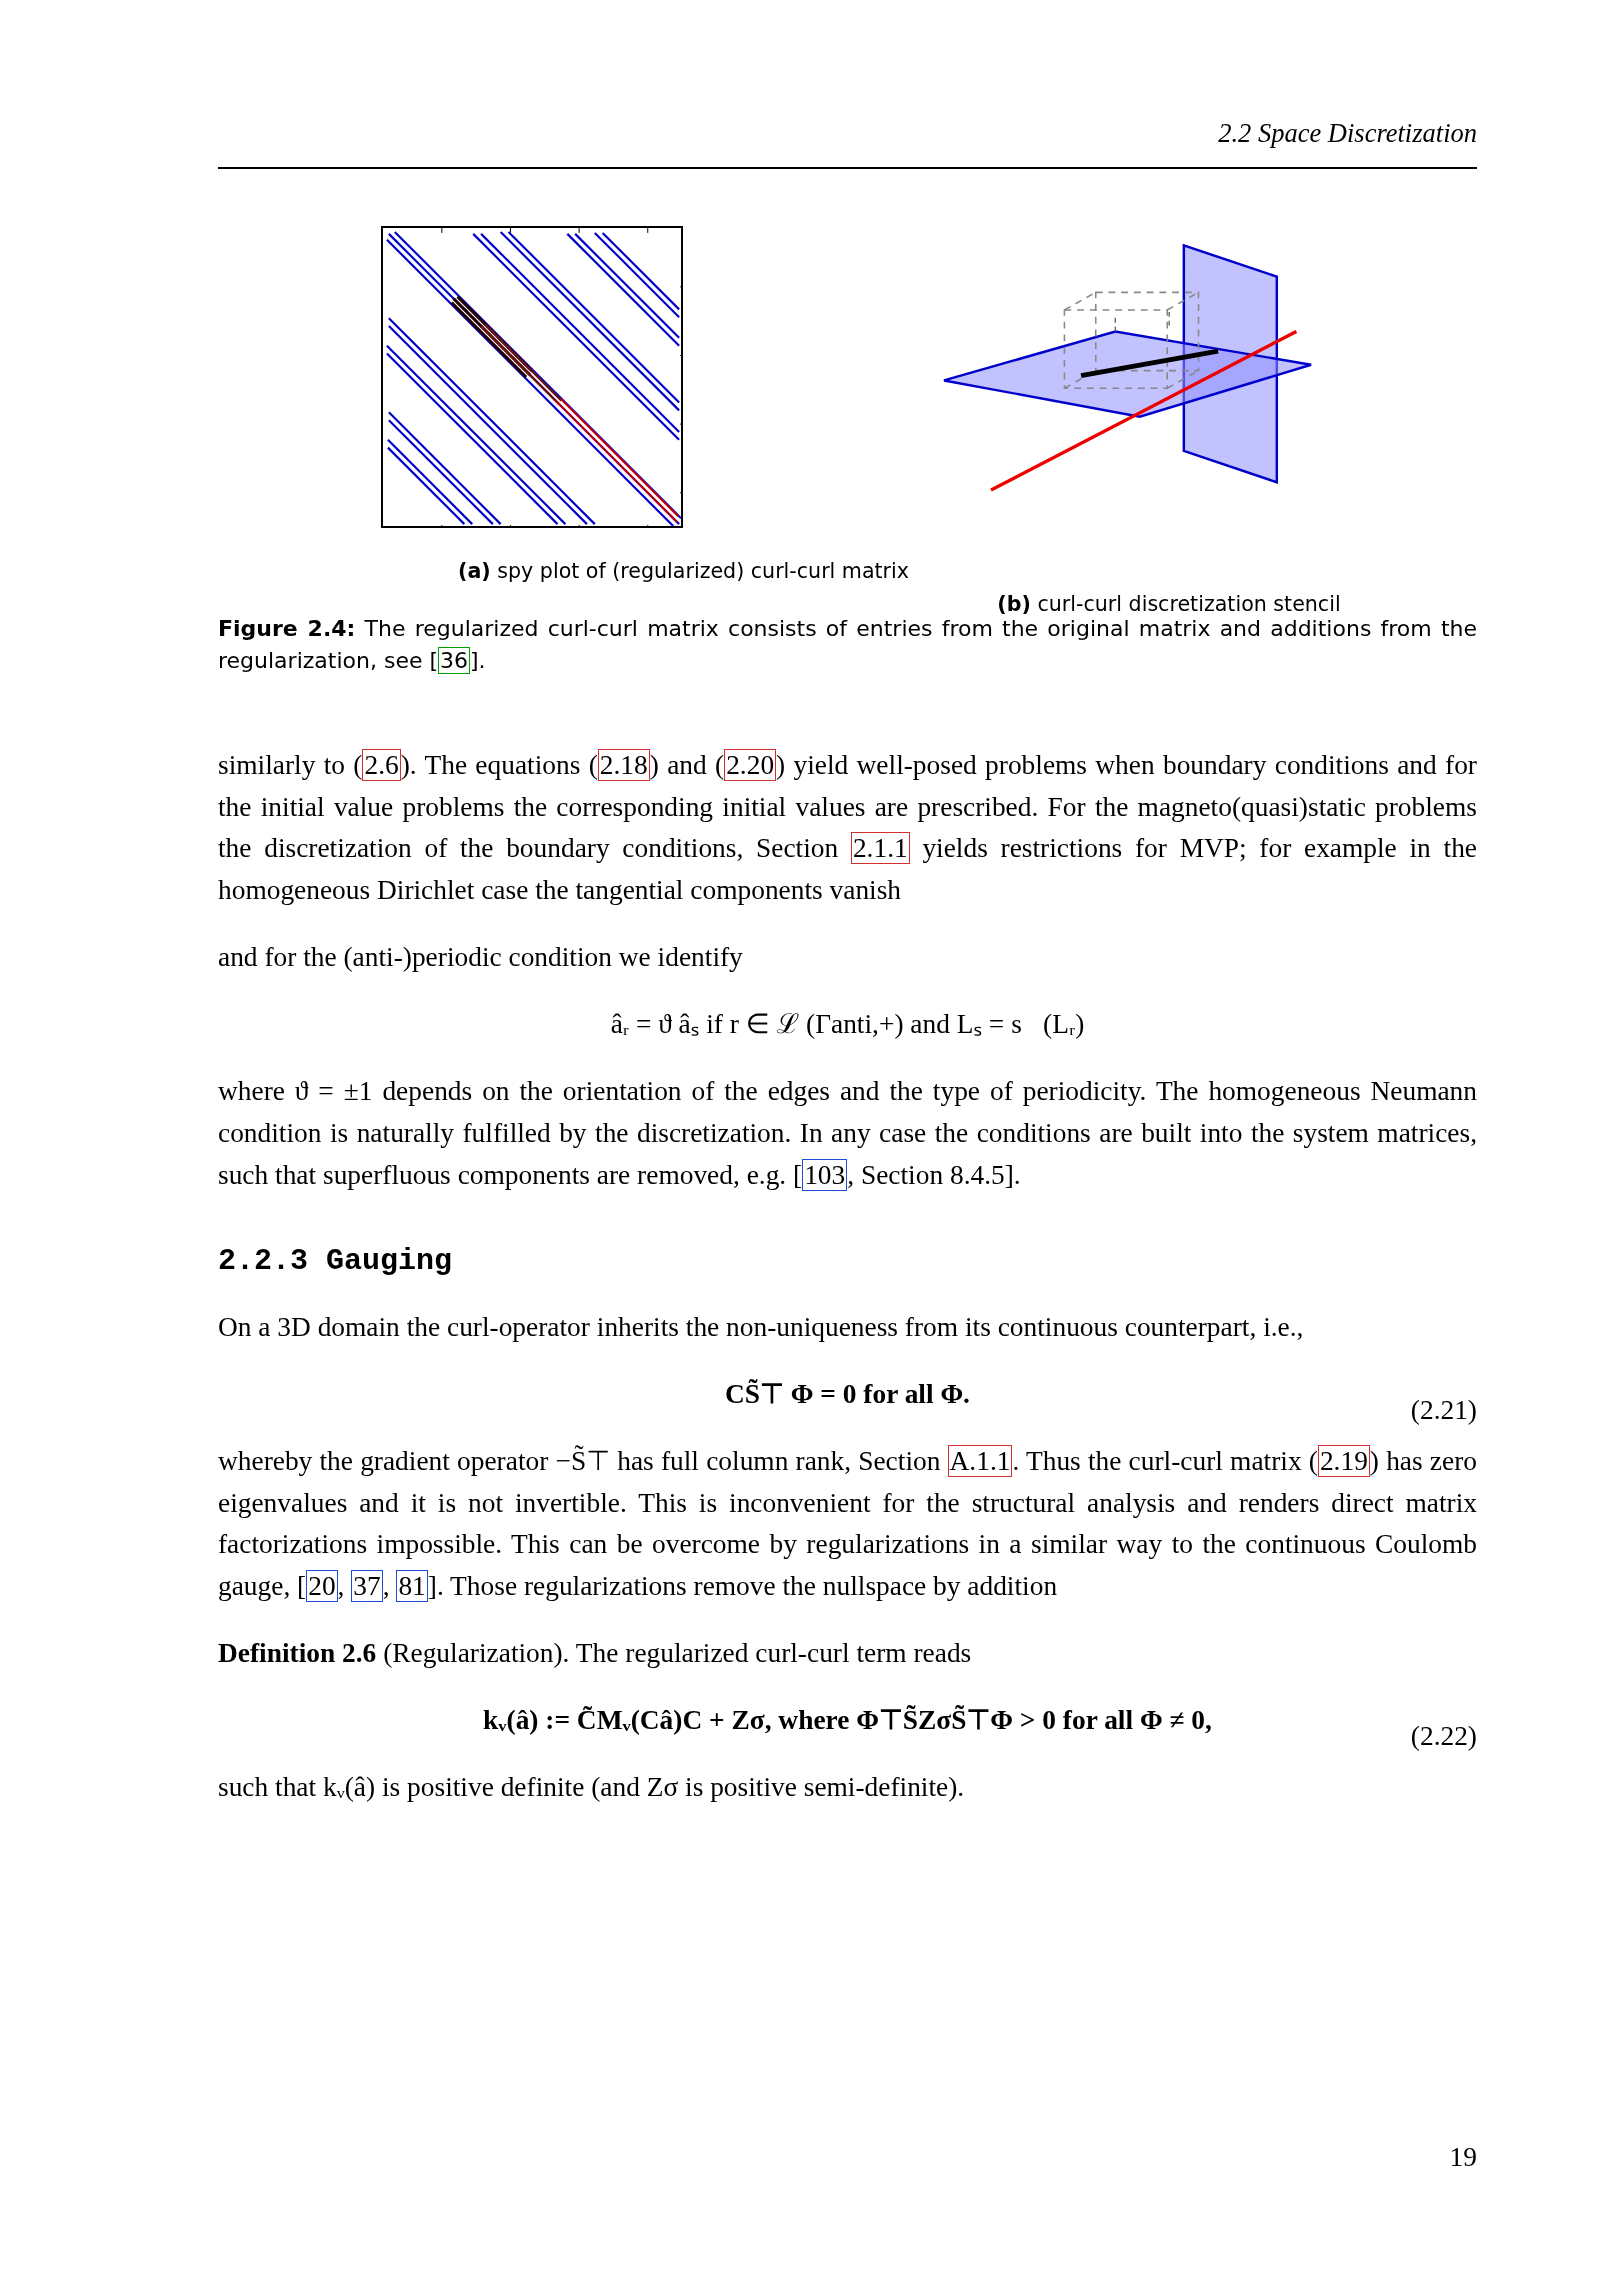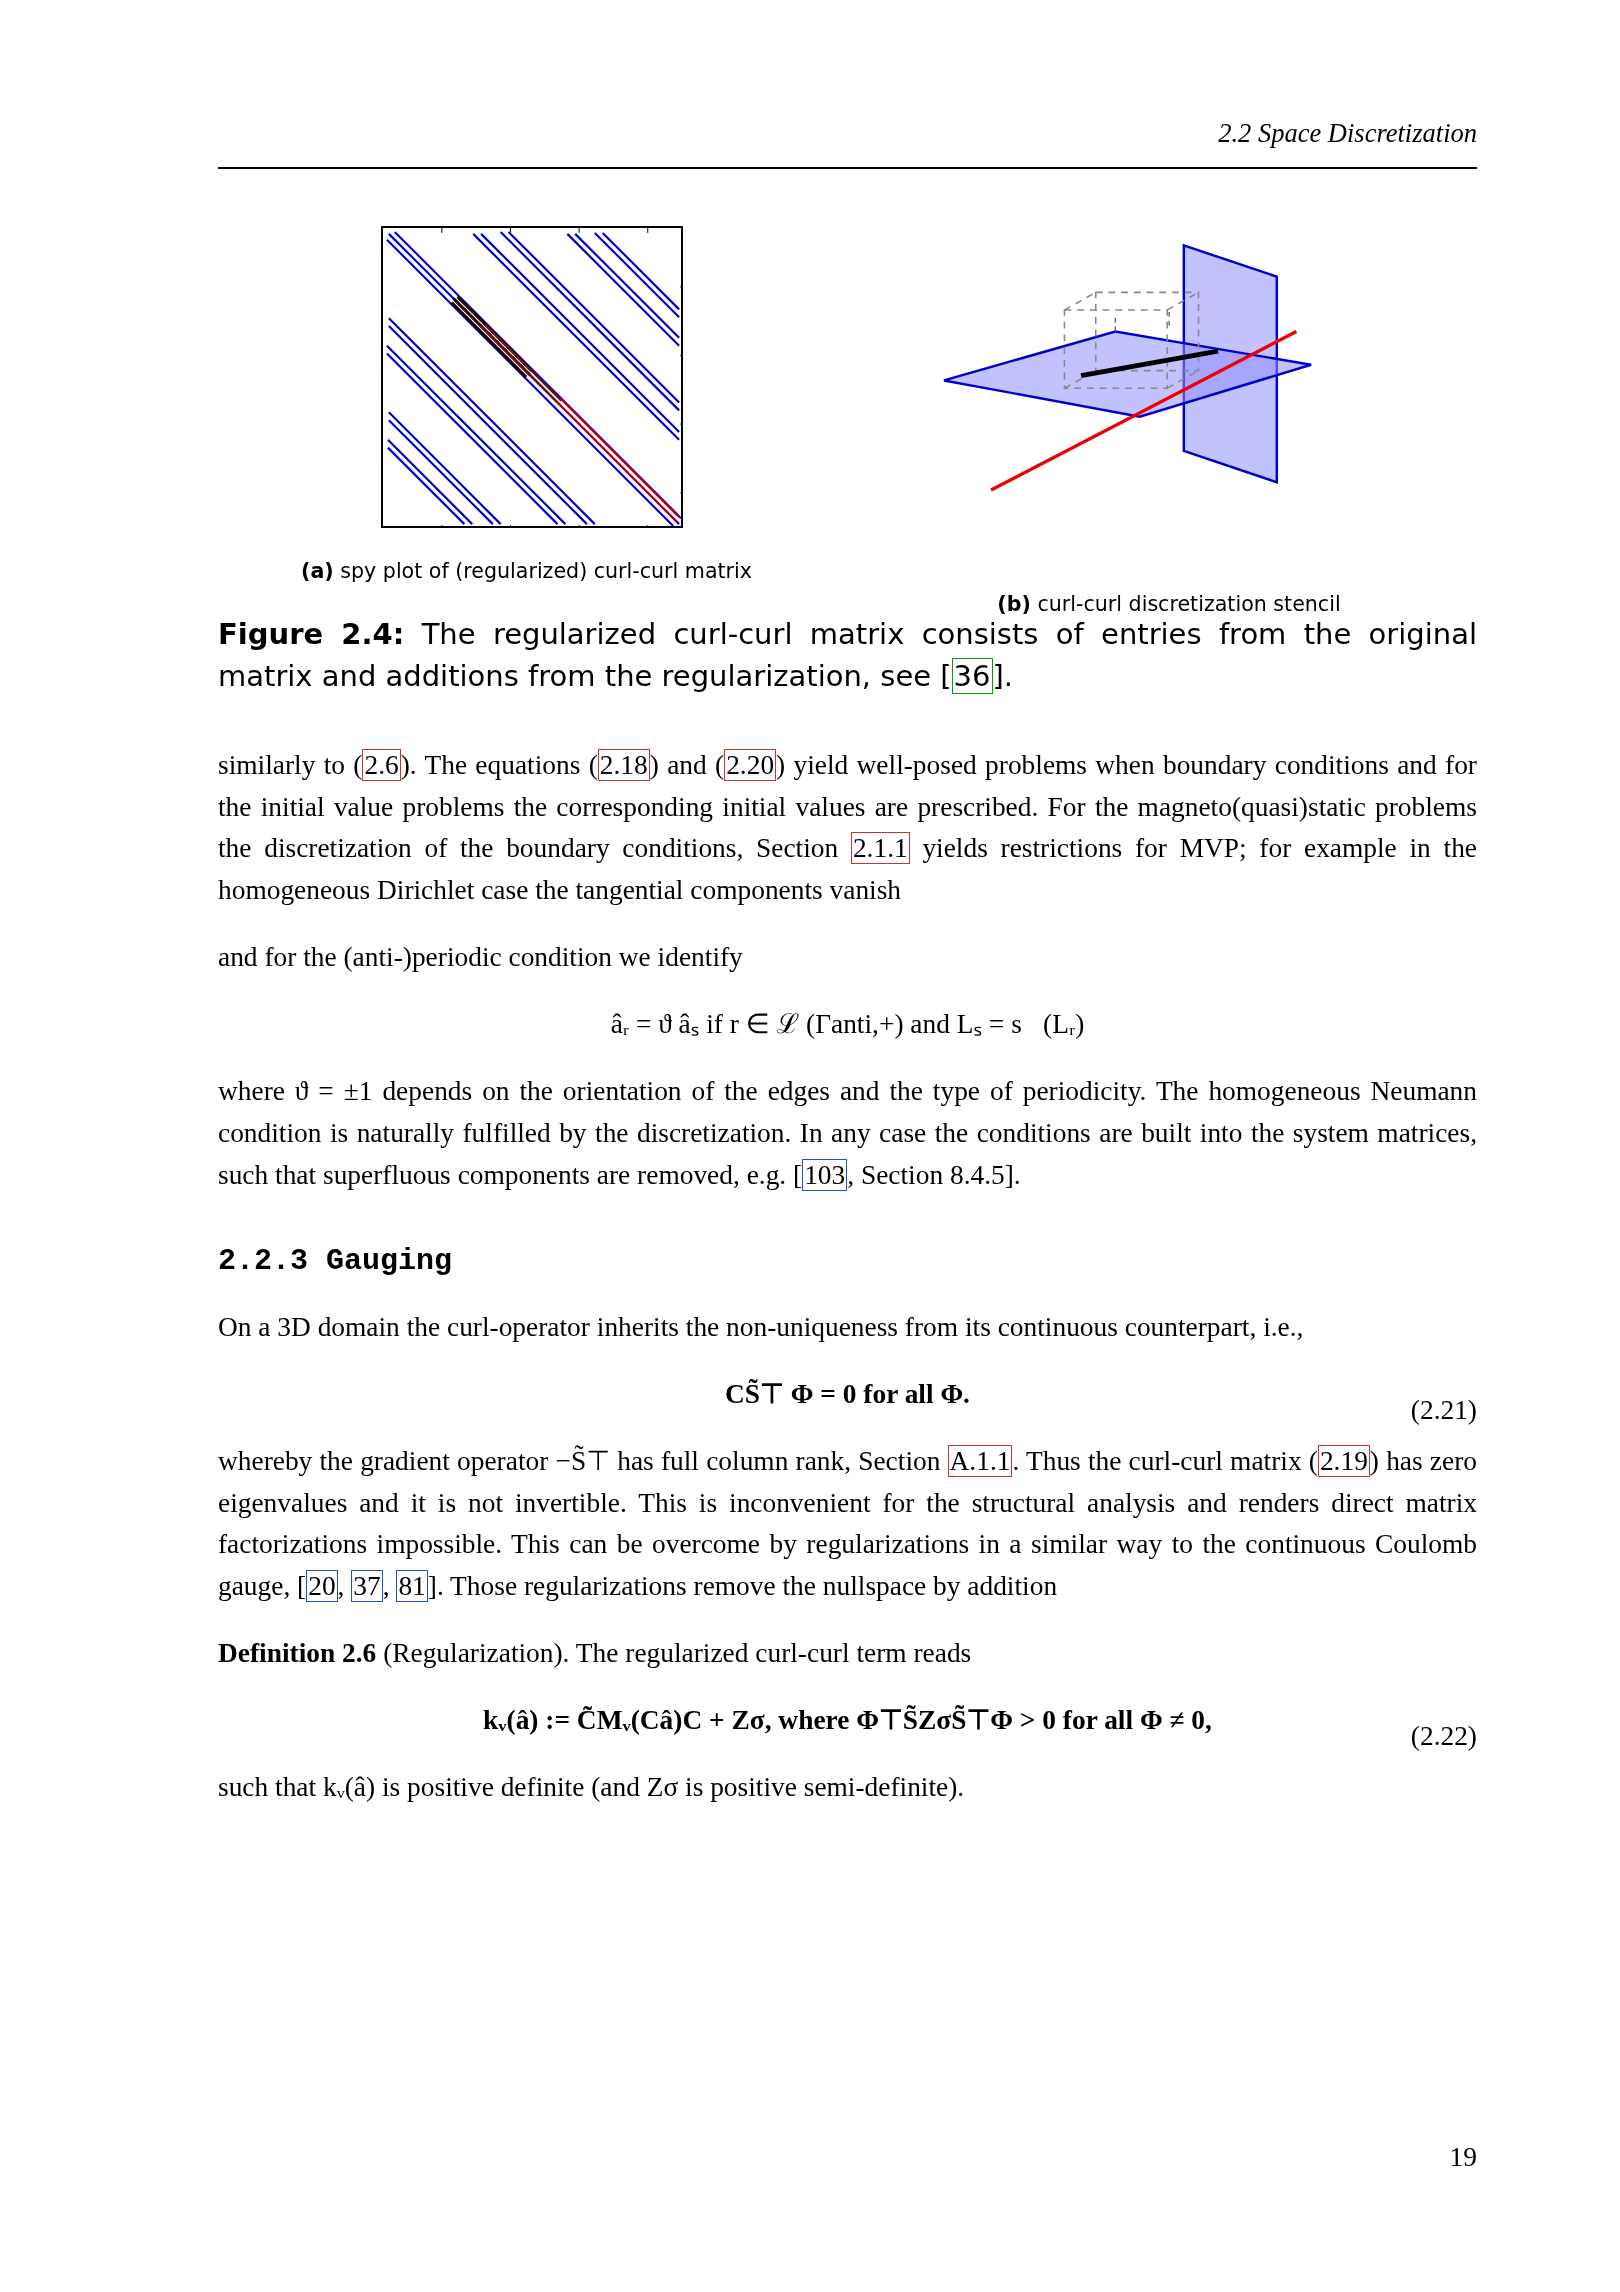--- a/index.html
+++ b/index.html
@@ -72,30 +72,30 @@
     width: 412px;
     height: 323px;
   }
   .subcap {
     position: absolute;
     font-family: "DejaVu Sans", sans-serif;
     font-size: 20.6px;
     top: 353px;
   }
   .subcap b { font-weight: bold; }
-  .subcap-a { left: 83px; width: 608px; text-align: left; }
+  .subcap-a { left: 83px; width: 608px; text-align: right; }
   .subcap-b { left: 647px; width: 608px; text-align: center; margin-top: 33px; }
 
   .figcaption {
     position: absolute;
     left: 218px;
     top: 613px;
     width: 1259px;
     font-family: "DejaVu Sans", sans-serif;
-    font-size: 29px;
+    font-size: 22px;
     line-height: 1.45;
     text-align: justify;
   }
   .figcaption .lbl { font-weight: bold; }
   .cite-green {
     border: 1px solid #00a000;
     padding: 0 1px;
   }
   
   .body {

